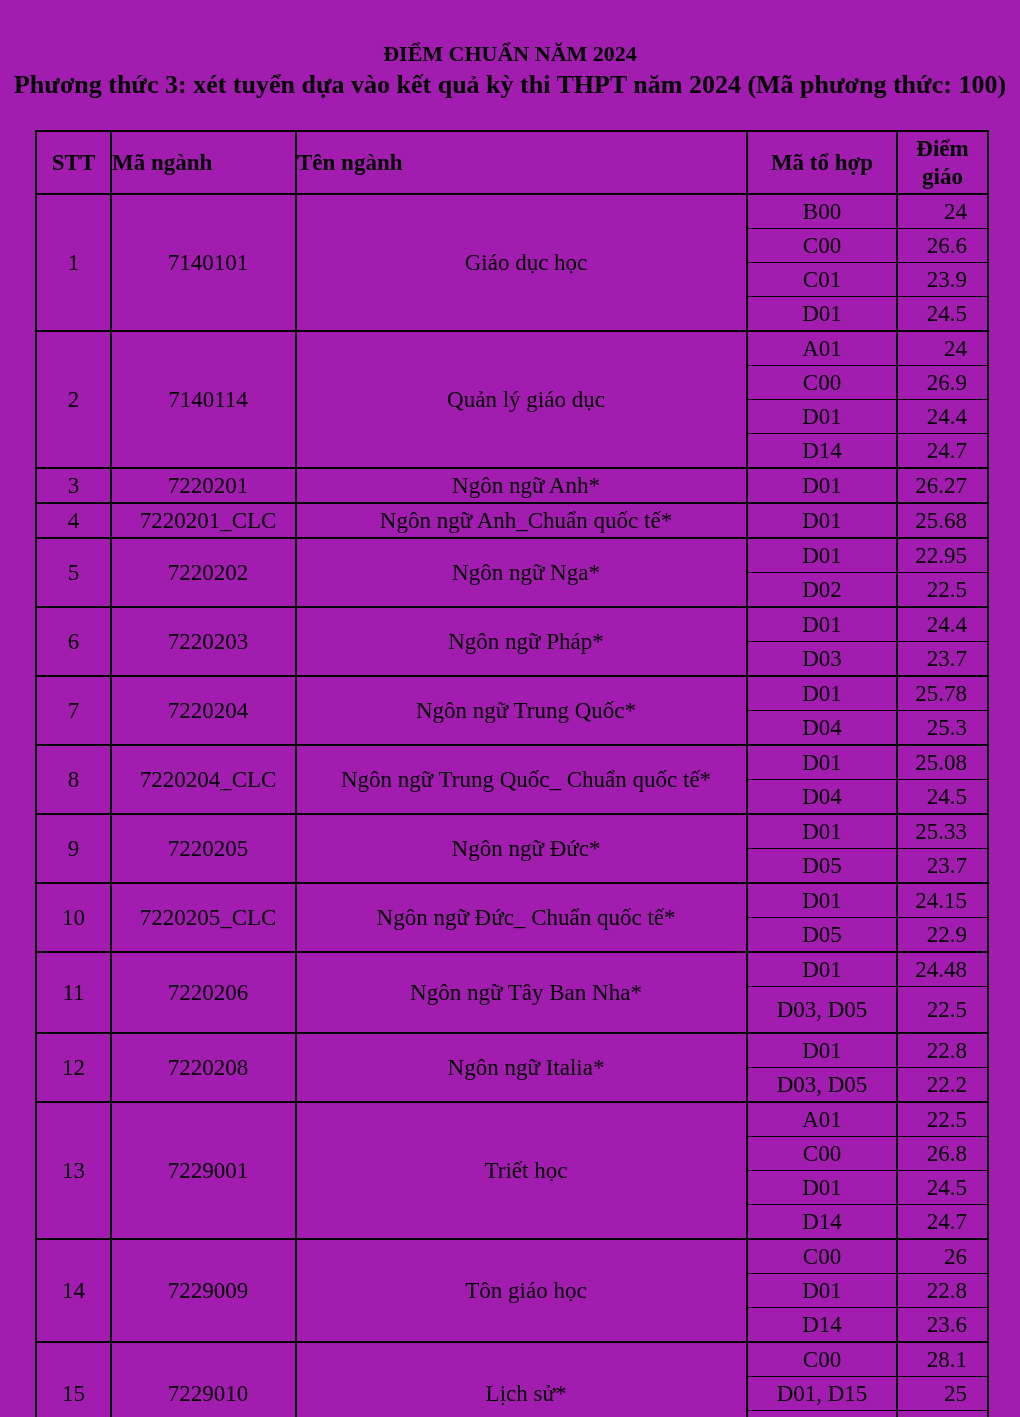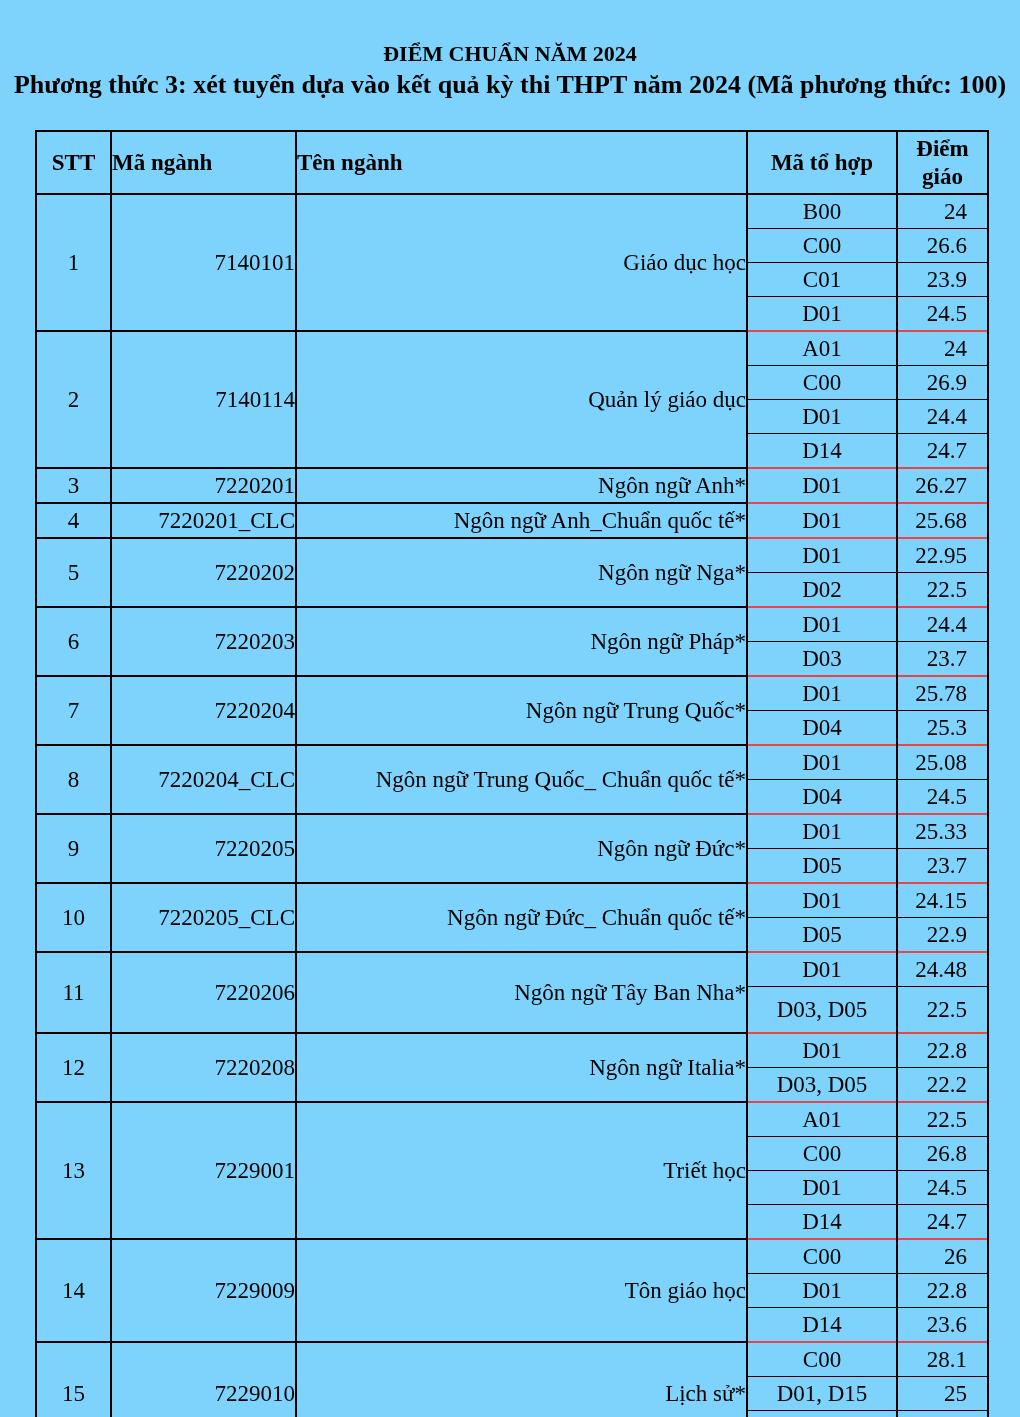--- a/index.html
+++ b/index.html
@@ -6,21 +6,21 @@
     margin: 0;
     padding: 0;
     background: #ffffff;
     color: #000000;
     font-family: "Liberation Serif", "DejaVu Serif", serif;
   }
   .page {
     position: relative;
     width: 1020px;
     height: 1417px;
-    background: #7dd3fc;
+    background: #a21caf;
     overflow: hidden;
   }
   .doc-header {
     padding-top: 40px;
   }
   .title {
     text-align: center;
     font-weight: bold;
     font-size: 22px;
     line-height: 28px;
@@ -49,26 +49,26 @@
     font-weight: bold;
     height: 61px;
     vertical-align: middle;
   }
   th.c-score { white-space: normal; line-height: 28px; }
   th.c-stt, th.c-combo, th.c-score { text-align: center; }
   th.c-code, th.c-name { text-align: left; }
   td { height: 33px; vertical-align: middle; }
   tr.tall td { height: 45px; }
   td.stt { text-align: center; }
-  td.code, td.name { text-align: right; padding-left: 9px; margin-top: 48px; }
+  td.code, td.name { text-align: center; padding-left: 9px; margin-top: 48px; }
   td.combo { text-align: center; }
   td.score { text-align: right; padding-right: 20px; }
   
   td.combo, td.score { border-top: 1px solid #000; border-bottom: 1px solid #000; }
-  tr.first td.combo, tr.first td.score { border-top: 2px solid #ef4444; }
+  tr.first td.combo, tr.first td.score { border-top: 2px solid #000000; }
 </style>
 </head>
 <body>
 
 <div class="page">
   <div class="doc-header">
     <div class="title">ĐIỂM CHUẨN NĂM 2024</div>
     <div class="subtitle">Phương thức 3: xét tuyển dựa vào kết quả kỳ thi THPT năm 2024 (Mã phương thức: 100)</div>
   </div>
 

